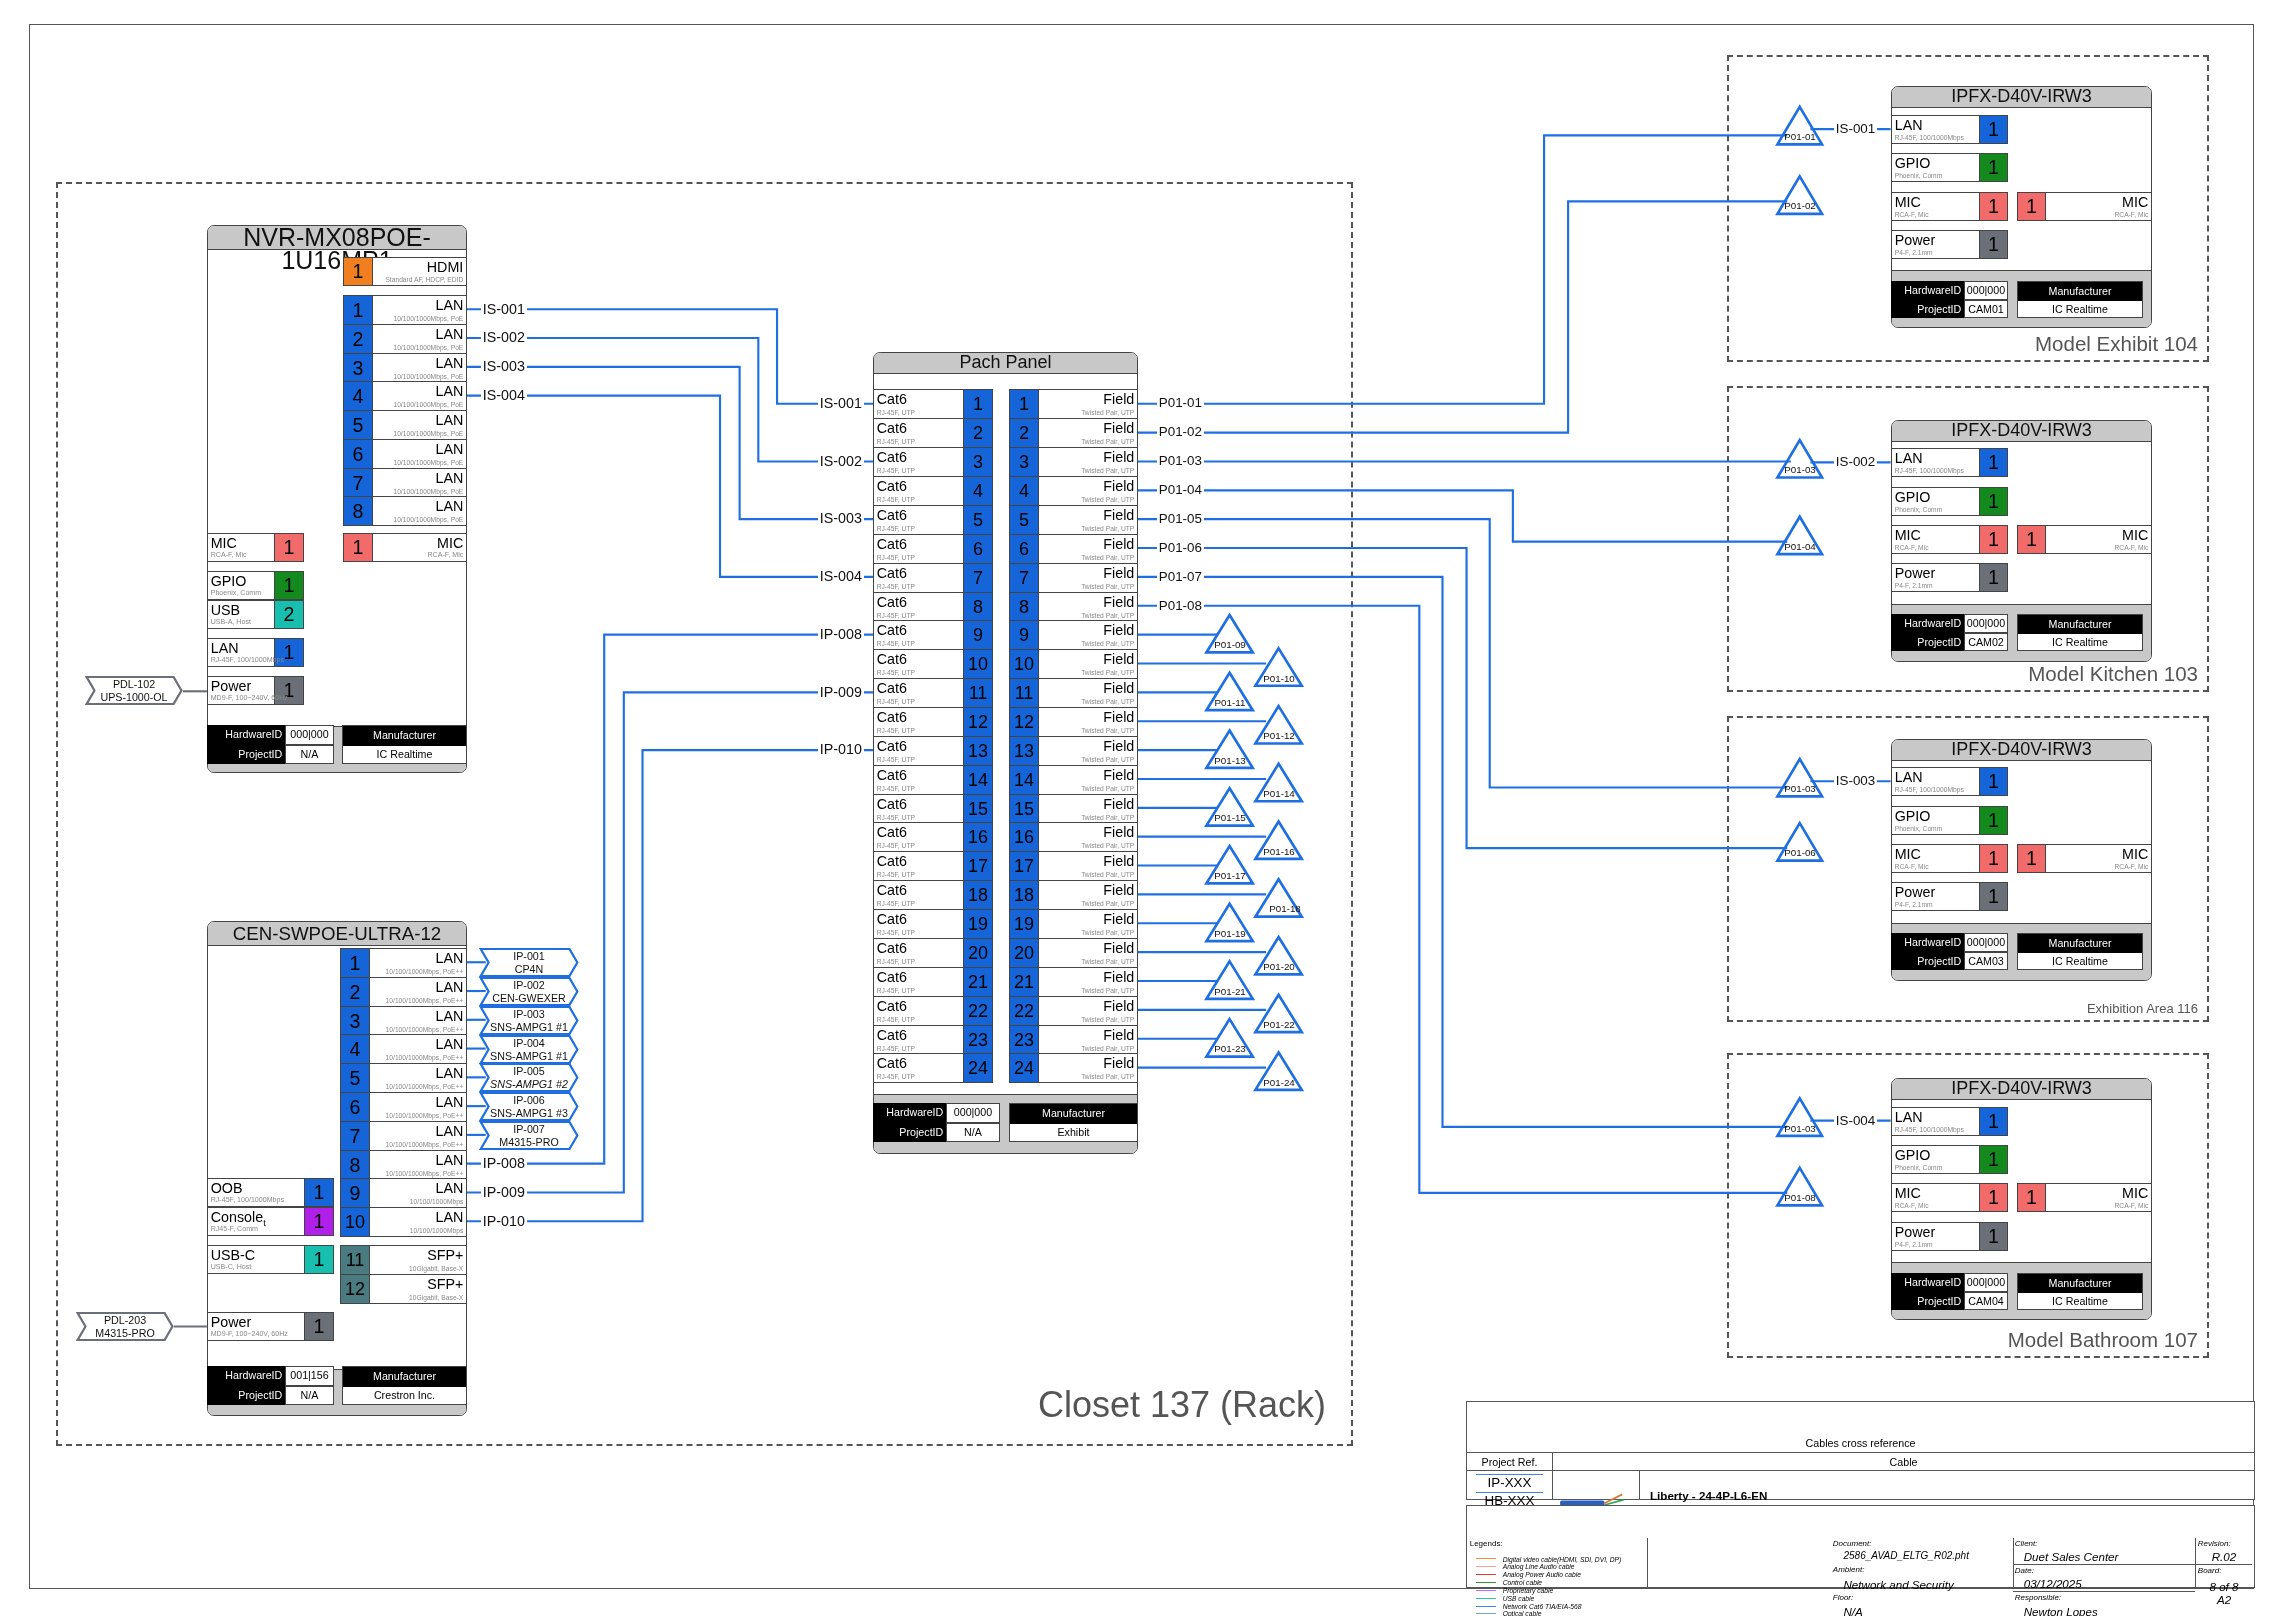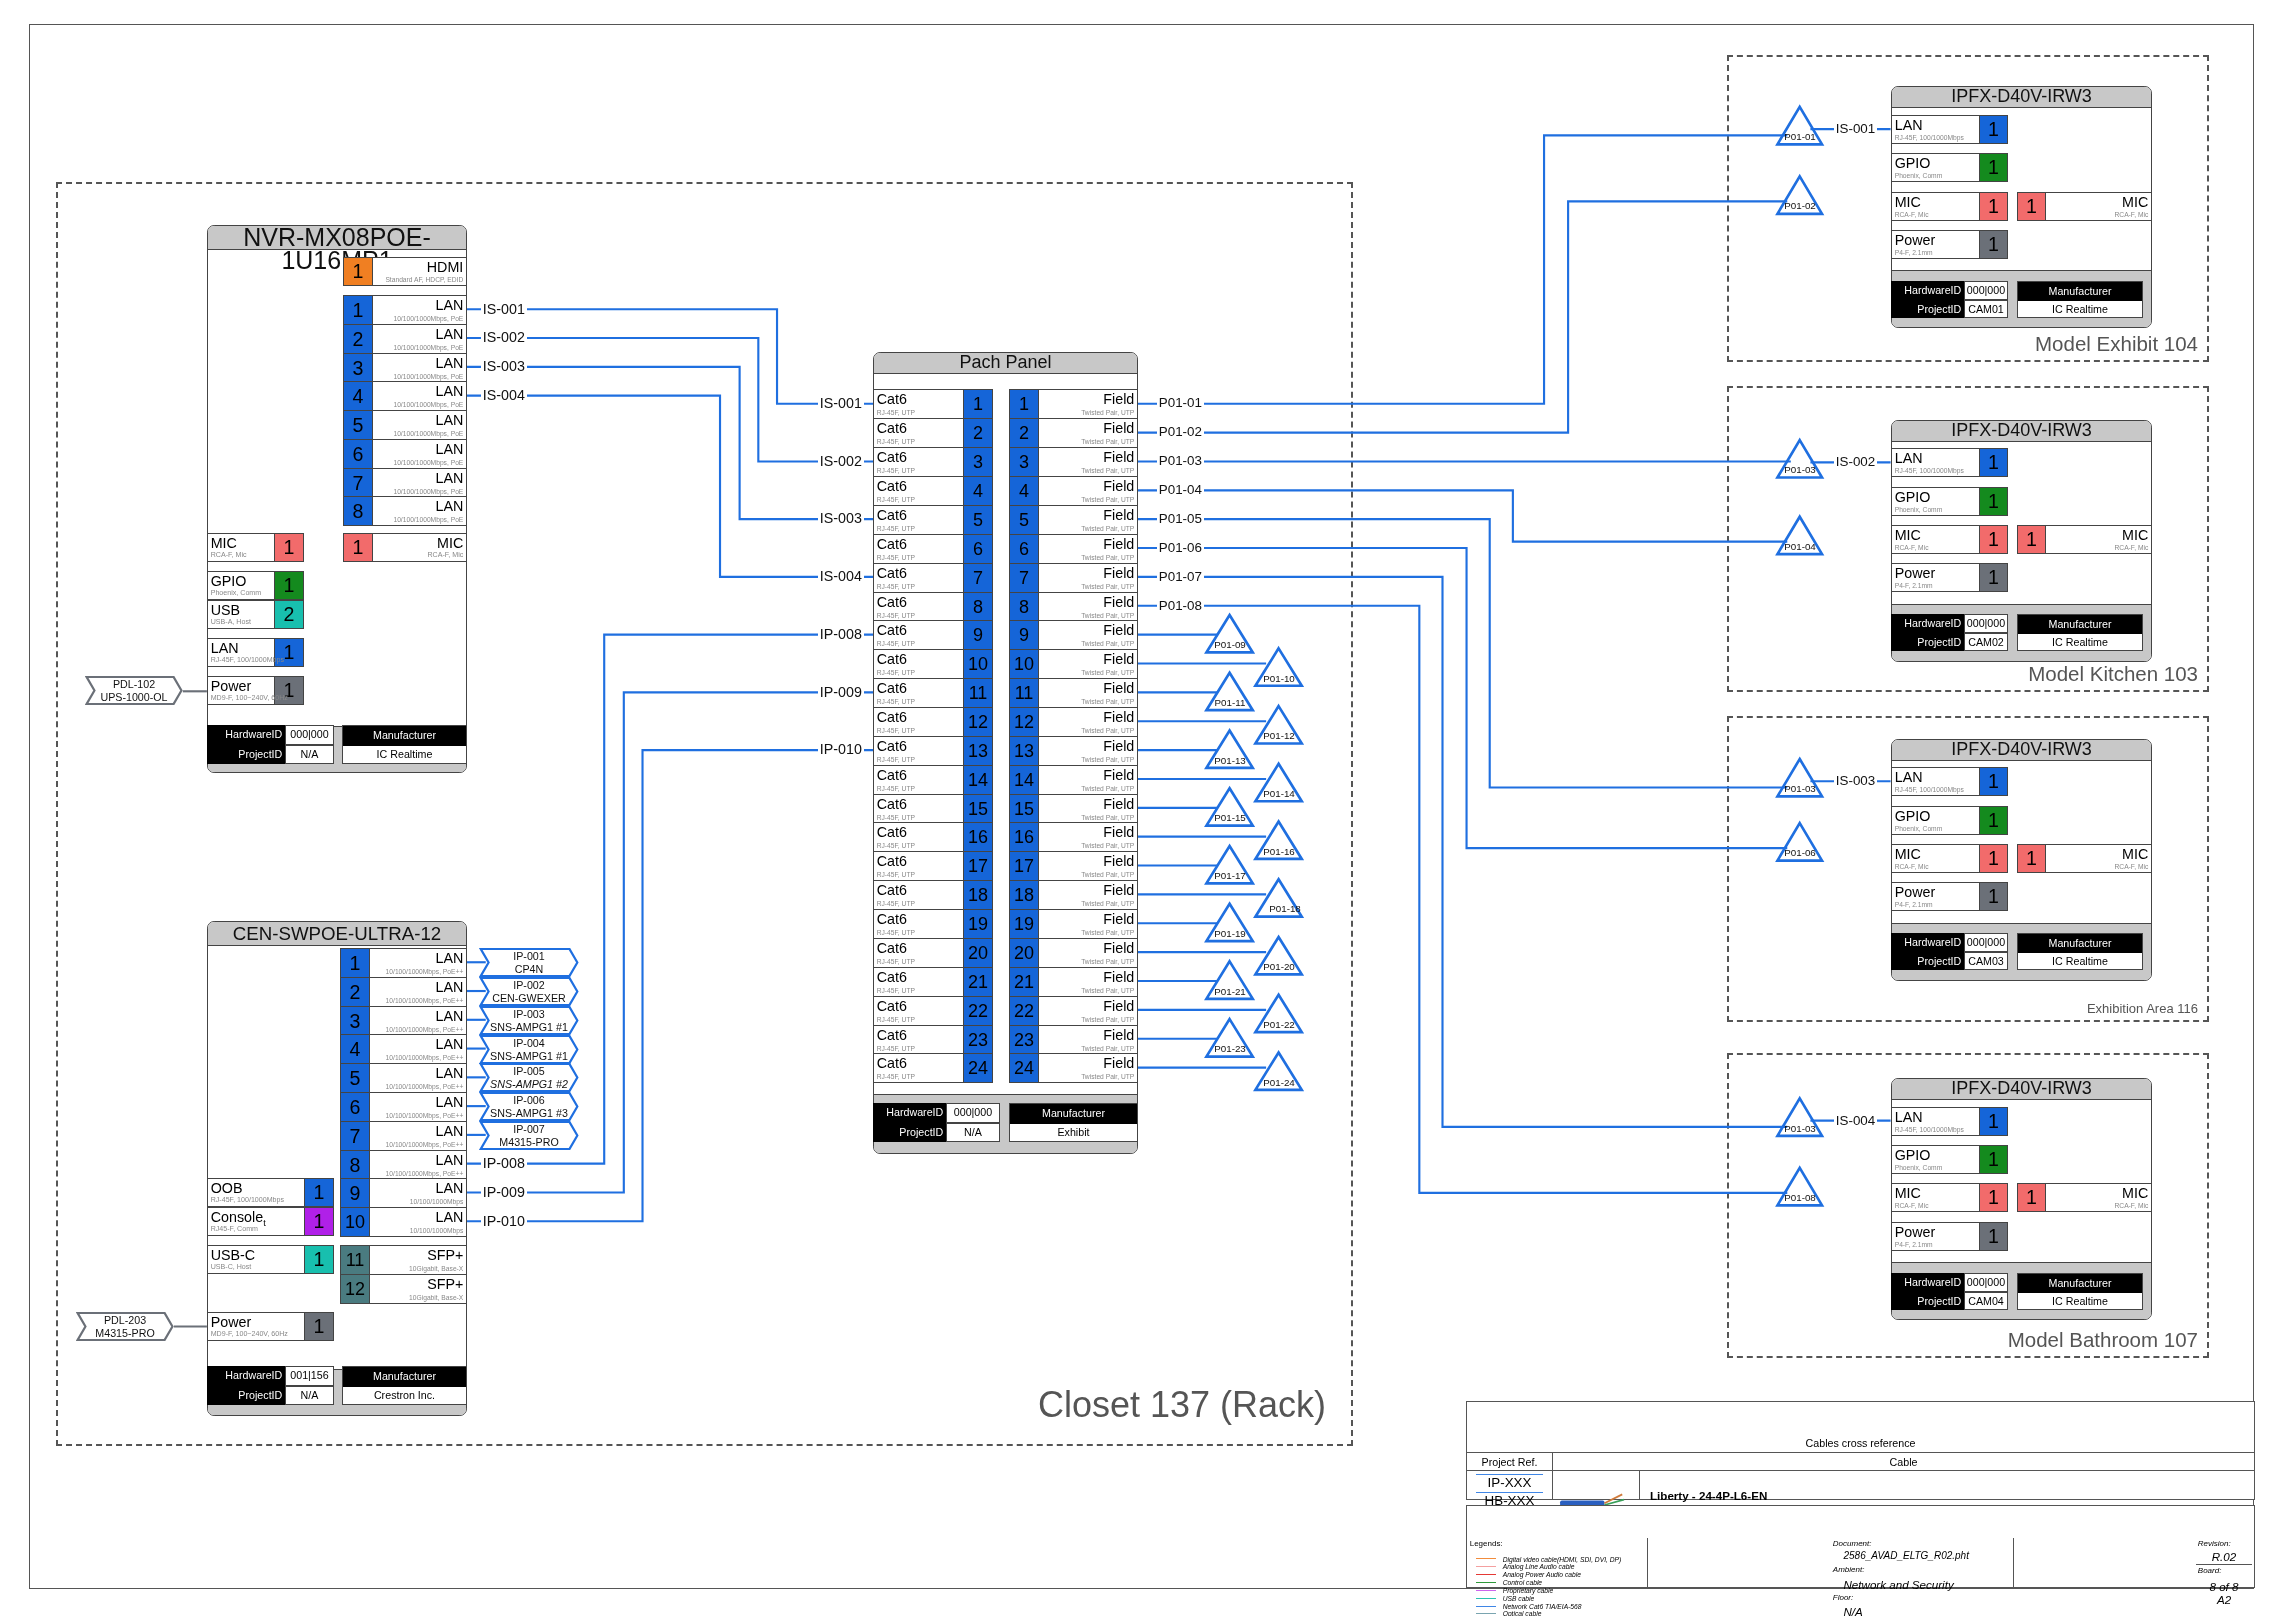--- a/index.html
+++ b/index.html
@@ -904,20 +904,30 @@
       </div>
   </div>
   <div class="cell it" style="left:364px;top:0;width:183px;bottom:0;border-right:1.8px solid #555;">
     <div style="position:absolute;left:1.8px;top:0.9px;font-size:8px;">Document:</div>
     <div style="position:absolute;left:12.5px;top:11.6px;font-size:10px;">2586_AVAD_ELTG_R02.pht</div>
     <div style="position:absolute;left:1.8px;top:27px;font-size:8px;">Ambient:</div>
     <div style="position:absolute;left:12.5px;top:40px;font-size:11.6px;">Network and Security</div>
     <div style="position:absolute;left:1.8px;top:55px;font-size:8px;">Floor:</div>
     <div style="position:absolute;left:12.5px;top:67px;font-size:11.6px;">N/A</div>
   </div>
+  <div class="cell it" style="left:546px;top:0;width:183px;bottom:0;border-right:1.8px solid #555;">
+    <div style="position:absolute;left:1.8px;top:0.9px;font-size:8px;">Client:</div>
+    <div style="position:absolute;left:10.7px;top:11.6px;font-size:11.6px;">Duet Sales Center</div>
+    <div style="position:absolute;left:0;right:0;top:26px;border-top:1.3px solid #555;"></div>
+    <div style="position:absolute;left:1.8px;top:28px;font-size:8px;">Date:</div>
+    <div style="position:absolute;left:10.7px;top:39px;font-size:11.6px;">03/12/2025</div>
+    <div style="position:absolute;left:0;right:0;top:53px;border-top:1.3px solid #555;"></div>
+    <div style="position:absolute;left:1.8px;top:55px;font-size:8px;">Responsible:</div>
+    <div style="position:absolute;left:10.7px;top:67px;font-size:11.6px;">Newton Lopes</div>
+  </div>
   <div class="cell it" style="left:729px;top:0;width:56px;bottom:0;">
     <div style="position:absolute;left:1.8px;top:0.9px;font-size:8px;">Revision:</div>
     <div style="position:absolute;left:0;right:0;top:11.6px;text-align:center;font-size:11.6px;">R.02</div>
     <div style="position:absolute;left:0;right:0;top:26px;border-top:1.3px solid #555;"></div>
     <div style="position:absolute;left:1.8px;top:28px;font-size:8px;">Board:</div>
     <div style="position:absolute;left:0;right:0;top:42px;text-align:center;font-size:11.6px;">8 of 8</div>
     <div style="position:absolute;left:0;right:0;top:55px;text-align:center;font-size:11.6px;">A2</div>
   </div>
 </div>
 

